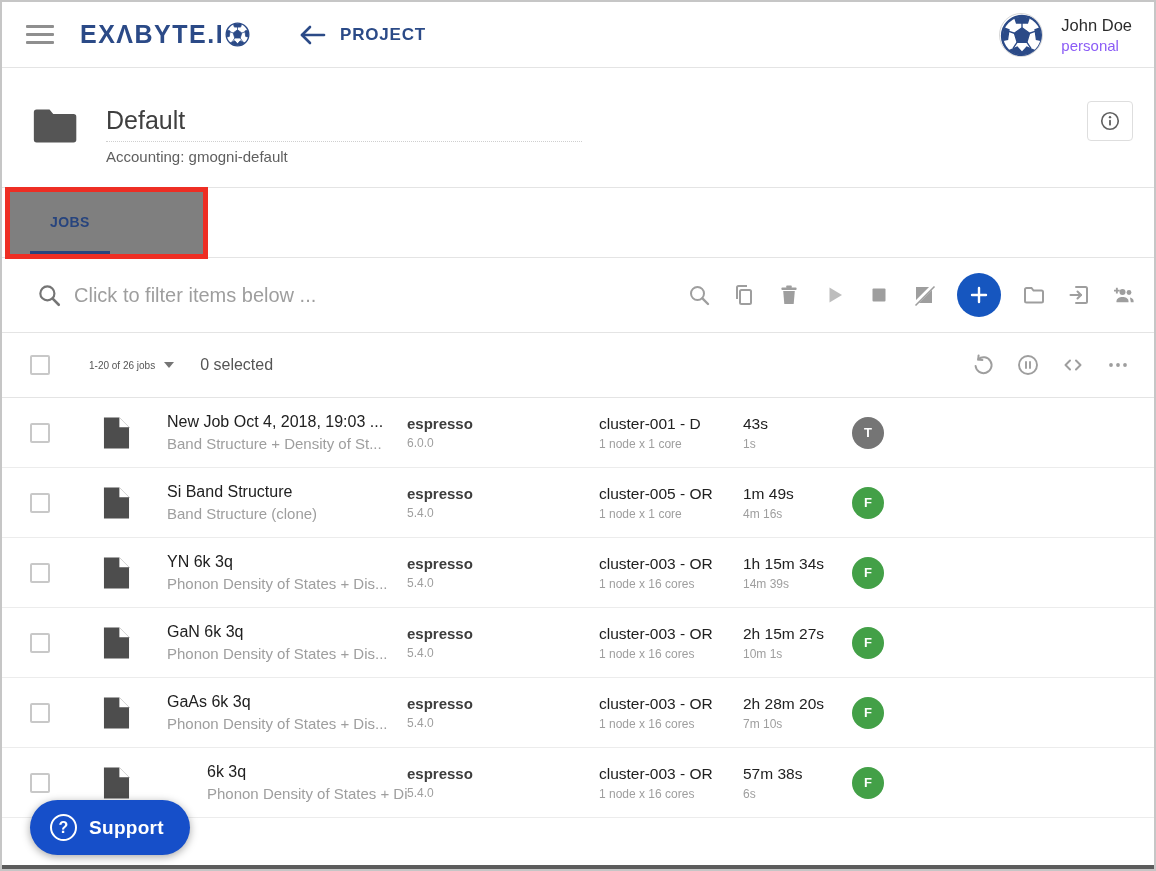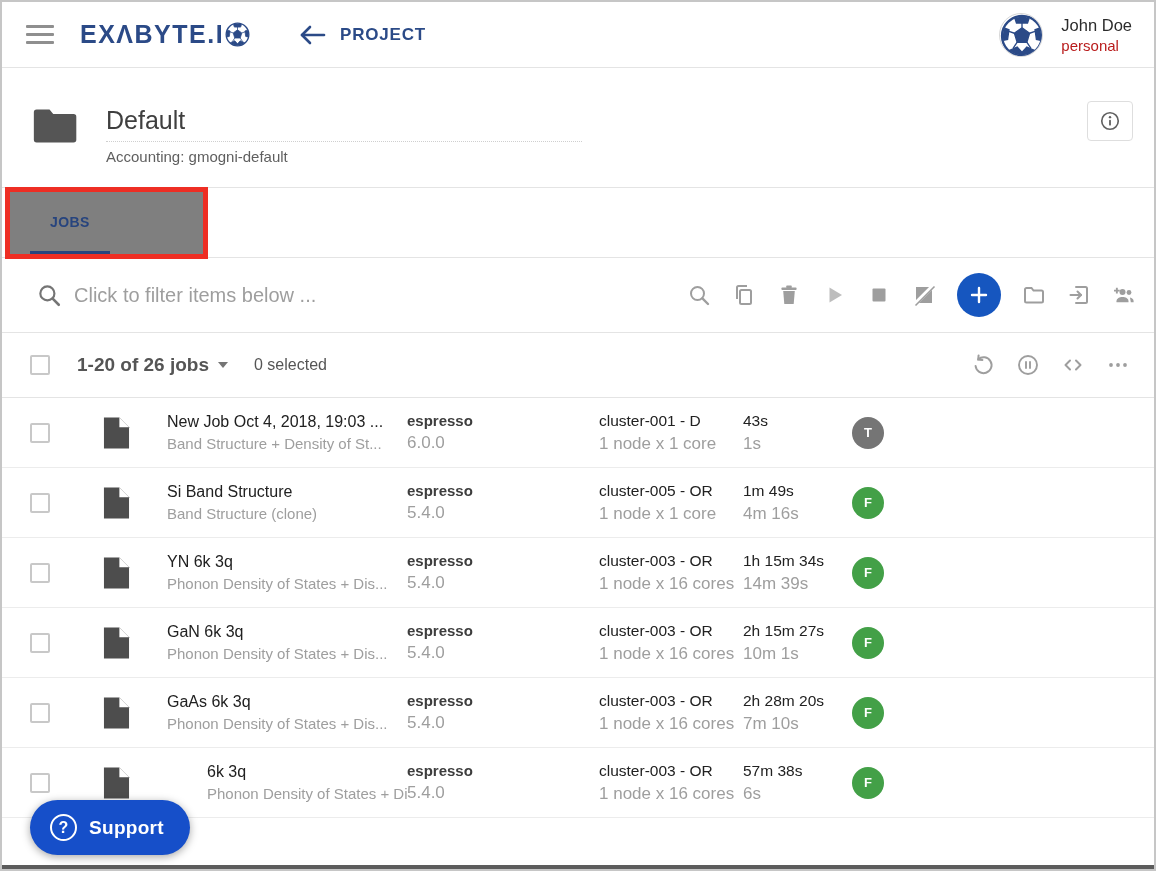--- a/index.html
+++ b/index.html
@@ -14,21 +14,21 @@
   .hamburger div { height:3px; background:#8f8f8f; border-radius:1px; margin:5px 0; }
   .brand { display:flex; align-items:center; margin-left:26px; cursor:pointer; }
   .brand-text { font-size:25px; font-weight:600; letter-spacing:1.5px; color:#2b4a87; }
   .brand-ball { width:25px; height:25px; margin-left:1px; }
   .back-arrow { margin-left:48px; width:30px; height:24px; cursor:pointer; }
   .breadcrumb { margin-left:12px; font-size:17px; font-weight:600; letter-spacing:0.8px; color:#2b4a87; }
   .user-block { margin-left:auto; display:flex; align-items:center; }
   .avatar { width:44px; height:44px; border-radius:50%; overflow:hidden; border:1px solid #d7d7d7; }
   .user-text { margin-left:18px; }
   .user-name { font-size:16.5px; color:#2b2b2b; }
-  .user-account { font-size:15px; color:#b91c1c; margin-top:2px; }
+  .user-account { font-size:15px; color:#8b5cf6; margin-top:2px; }
 
   
   .project-section { position:relative; height:120px; border-bottom:1px solid #e4e4e4; }
   .project-folder { position:absolute; left:30px; top:38px; width:48px; height:40px; }
   .project-title { position:absolute; left:104px; top:38px; font-size:25px; color:#3f3f3f; }
   .title-underline { position:absolute; left:104px; top:73px; width:476px; border-bottom:1px dotted #cfcfcf; }
   .project-accounting { position:absolute; left:104px; top:80px; font-size:15px; color:#5f5f5f; }
   .info-button { position:absolute; right:21px; top:33px; width:46px; height:40px; border:1px solid #dedede; border-radius:4px; display:flex; align-items:center; justify-content:center; color:#616161; cursor:pointer; background:#fff; }
 
   
@@ -45,40 +45,40 @@
   .filter-input::placeholder { color:#9e9e9e; }
   .toolbar { margin-left:auto; display:flex; align-items:center; gap:21px; }
   .tool-icon { width:24px; height:24px; color:#9e9e9e; cursor:pointer; flex:none; }
   .tool-icon.light { color:#bdbdbd; }
   .fab { width:44px; height:44px; border-radius:50%; background:#1656bf; display:flex; align-items:center; justify-content:center; cursor:pointer; flex:none; border:none; }
   .fab svg { width:24px; height:24px; }
 
   
   .pagination-row { height:65px; display:flex; align-items:center; padding:0 24px 0 28px; border-bottom:1px solid #e4e4e4; }
   .checkbox { width:20px; height:20px; border:2px solid #c8c8c8; border-radius:2px; background:#fff; cursor:pointer; flex:none; }
-  .page-range { margin-left:27px; font-size:19px; color:#555; display:flex; align-items:center; cursor:pointer;font-weight:bold; }
+  .page-range { margin-left:39px; font-size:10px; color:#555; display:flex; align-items:center; cursor:pointer; }
   .caret { margin-left:9px; width:10px; height:6px; }
   .selected-count { margin-left:26px; font-size:16px; color:#555; }
   .pagination-icons { margin-left:auto; display:flex; align-items:center; gap:21px; }
 
   
   .grid-header { display:grid; grid-template-columns:90px 315px 192px 140px 108px 67px 78px 73px 93px; align-items:center; height:62px; border-bottom:1px solid #e4e4e4; }
   .col-head { font-size:13px; font-weight:600; color:#757575; letter-spacing:0.2px; line-height:1.5; }
   .ch-name { padding-left:6px; } .ch-app { padding-left:3px; } .ch-cluster { padding-left:4px; padding-right:20px; }
   .ch-run { padding-left:5px; padding-right:20px; } .ch-status { padding-left:6px; } .ch-shared { padding-left:15px; }
   .ch-public { padding-left:15px; } .ch-ext { padding-left:12px; }
 
   .row { display:grid; grid-template-columns:90px 70px 245px 192px 140px 108px 67px 78px 73px 93px; align-items:center; height:70px; border-bottom:1px solid #ececec; cursor:pointer; background:#fff; }
   .row .checkbox { margin-left:28px; }
   .file-icon { width:27px; height:34px; margin-left:11px; }
   .cell-2line .l1 { font-size:16px; font-weight:500; color:#212121; white-space:nowrap; }
   .cell-2line .l2 { font-size:15px; color:#9e9e9e; margin-top:4px; white-space:nowrap; }
   .cell-name { padding-left:5px; overflow:hidden; }
   .cell-app .l1 { font-weight:600; font-size:15px; color:#3d3d3d; }
-  .cell-app .l2, .cell-cluster .l2, .cell-run .l2 { font-size:17px; }
+  .cell-app .l2, .cell-cluster .l2, .cell-run .l2 { font-size:12px; }
   .cell-cluster .l1, .cell-run .l1 { font-size:15.5px; font-weight:500; }
   .cell-run { padding-left:4px; }
   .status-badge { width:32px; height:32px; border-radius:50%; margin-left:5px; display:flex; align-items:center; justify-content:center; color:#fff; font-size:13px; font-weight:700; }
   .offset-name { margin-left:40px; }
 
   
   .support-button { position:absolute; left:28px; top:798px; height:55px; padding:0 26px 0 20px; border-radius:28px; background:#164fc9; display:flex; align-items:center; gap:12px; color:#fff; cursor:pointer; z-index:40; border:none; box-shadow:0 2px 8px rgba(0,0,0,0.35); }
   .q-circle { width:27px; height:27px; border:2.5px solid #fff; border-radius:50%; display:flex; align-items:center; justify-content:center; font-size:16px; font-weight:700; }
   .support-label { font-size:19px; font-weight:700; letter-spacing:0.3px; }
 

